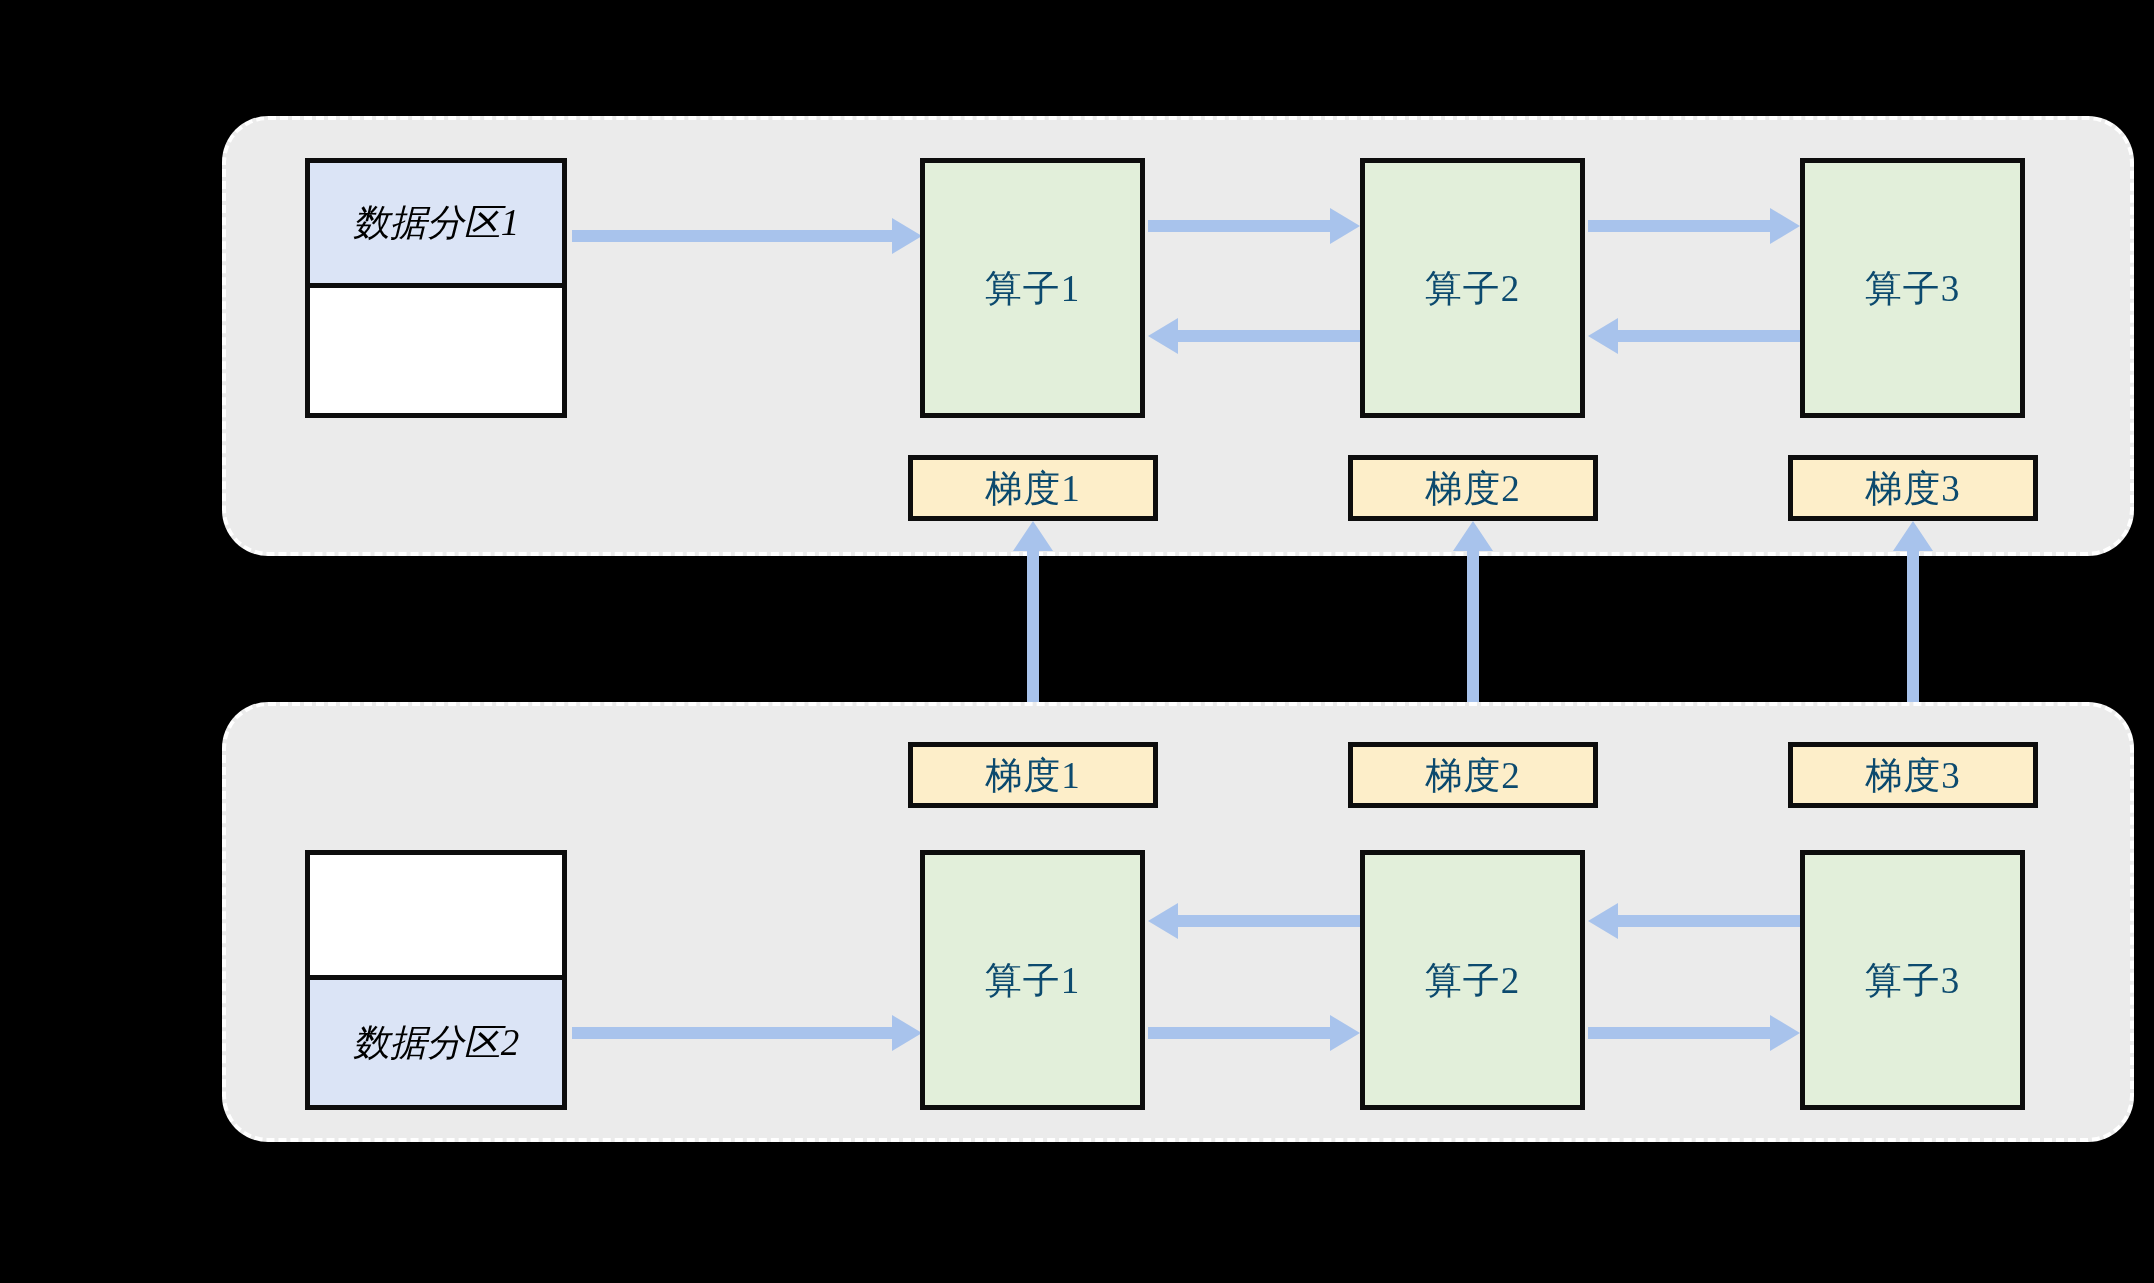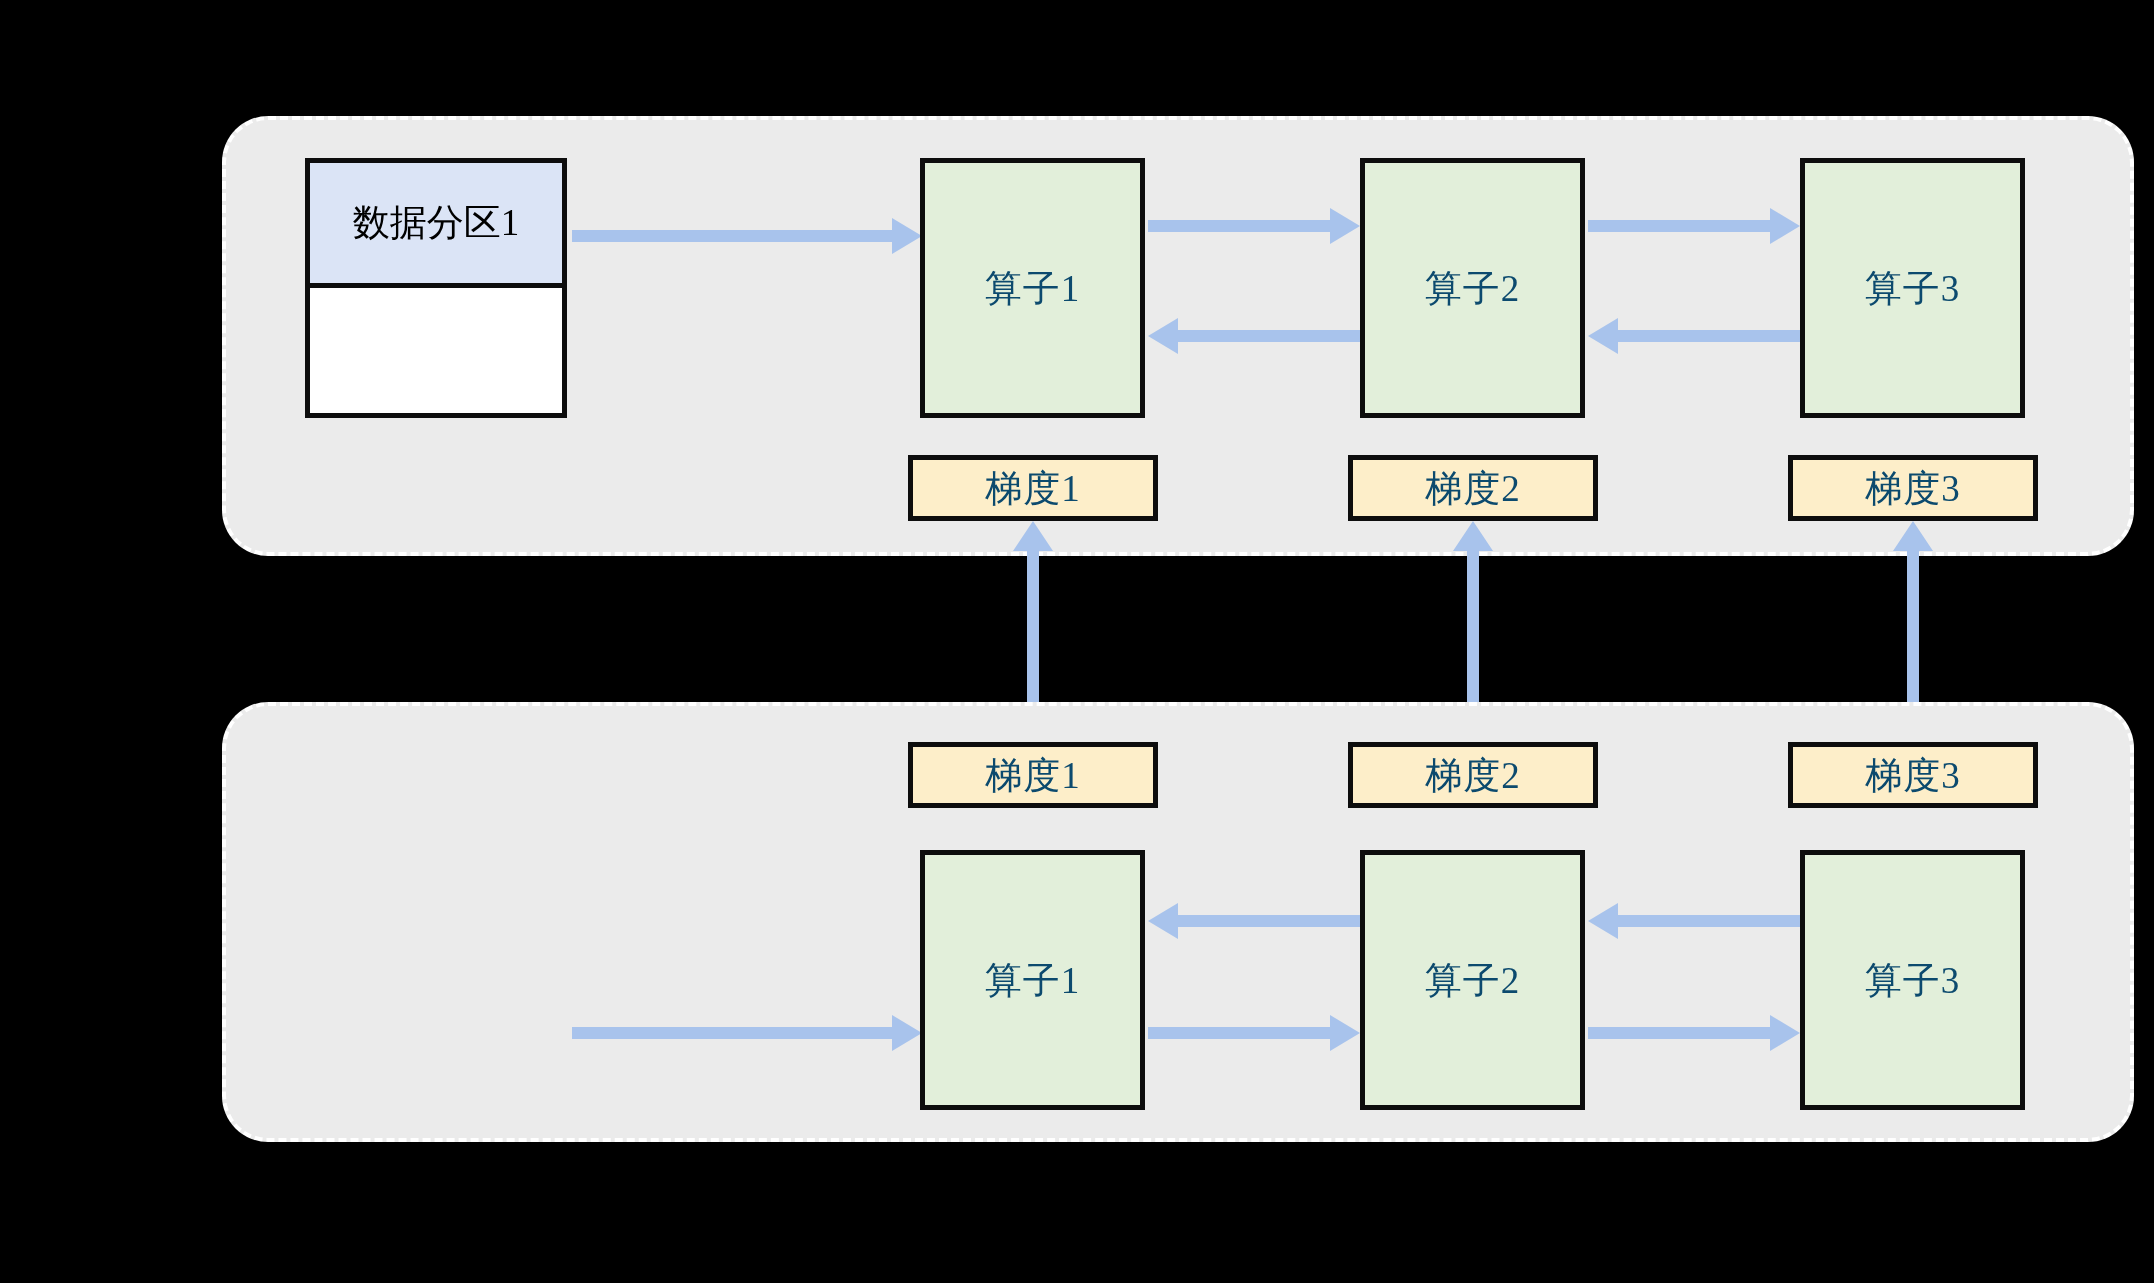--- a/index.html
+++ b/index.html
@@ -53,21 +53,21 @@
   .partition-half {
     flex: 1 1 50%;
     display: flex;
     align-items: center;
     justify-content: center;
     font-size: 37px;
     color: #000000;
     white-space: nowrap;
     box-sizing: border-box;
   }
-  .partition-half.filled { background: #dbe4f6; }
+  .partition-half.filled { background: #dbe4f6; font-style: italic; }
   .partition-half.empty  { background: #ffffff; }
   .partition-half.divider-below { border-bottom: 5px solid #0d0d0d; }
 
   .op-node   { background: #e2efda; }
   .grad-node { background: #fdeec9; }
 
   
   .h-arrow {
     position: absolute;
     height: 22px;
@@ -169,20 +169,24 @@
     <div class="shaft" style="top:28px; height:194px;"></div>
     <div class="head down"></div>
   </div>
 
   <div class="group" id="group-worker-2"></div>
 
   <div class="node grad-node" style="left:908px; top:742px; width:250px; height:66px;">梯度1</div>
   <div class="node grad-node" style="left:1348px; top:742px; width:250px; height:66px;">梯度2</div>
   <div class="node grad-node" style="left:1788px; top:742px; width:250px; height:66px;">梯度3</div>
 
+  <div class="partition-stack" style="left:305px; top:850px; width:262px; height:260px;">
+    <div class="partition-half empty divider-below"></div>
+    <div class="partition-half filled">数据分区2</div>
+  </div>
 
   <div class="h-arrow right" style="left:572px; top:1022px; width:350px;">
     <div class="shaft" style="left:0; width:320px;"></div>
     <div class="head" style="left:320px;"></div>
   </div>
 
   <div class="node op-node" style="left:920px; top:850px; width:225px; height:260px;">算子1</div>
   <div class="node op-node" style="left:1360px; top:850px; width:225px; height:260px;">算子2</div>
   <div class="node op-node" style="left:1800px; top:850px; width:225px; height:260px;">算子3</div>
 

